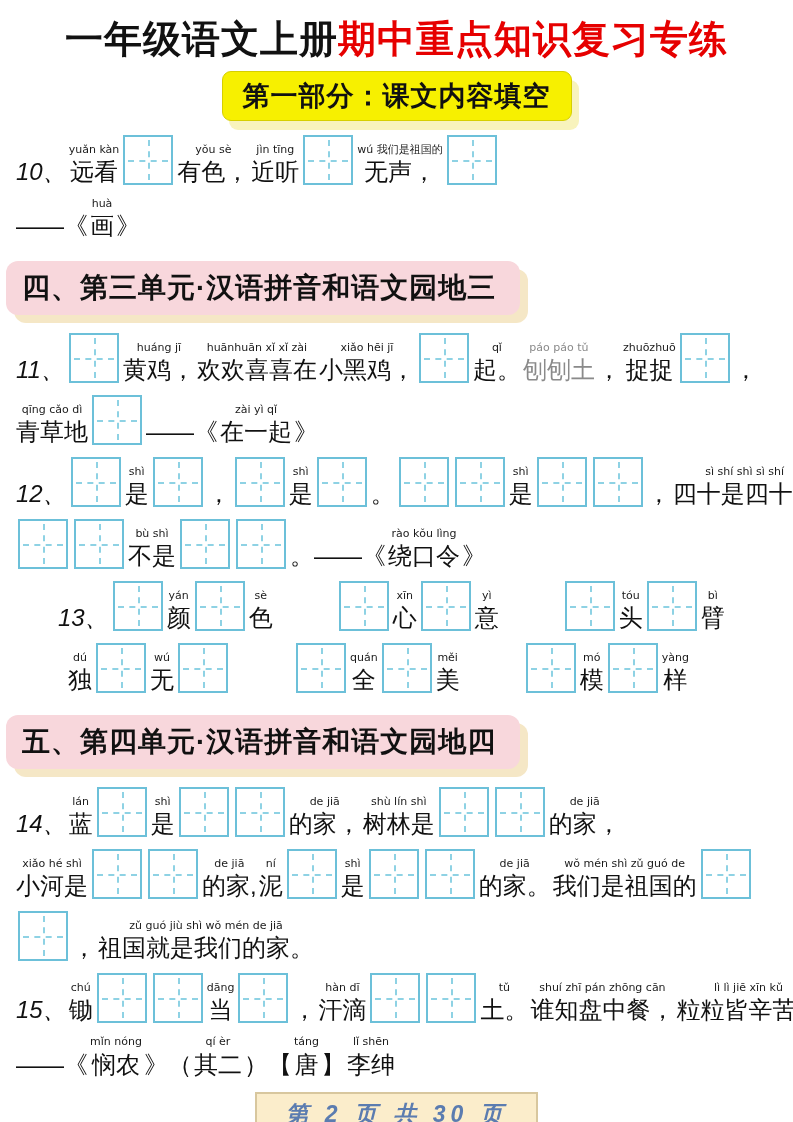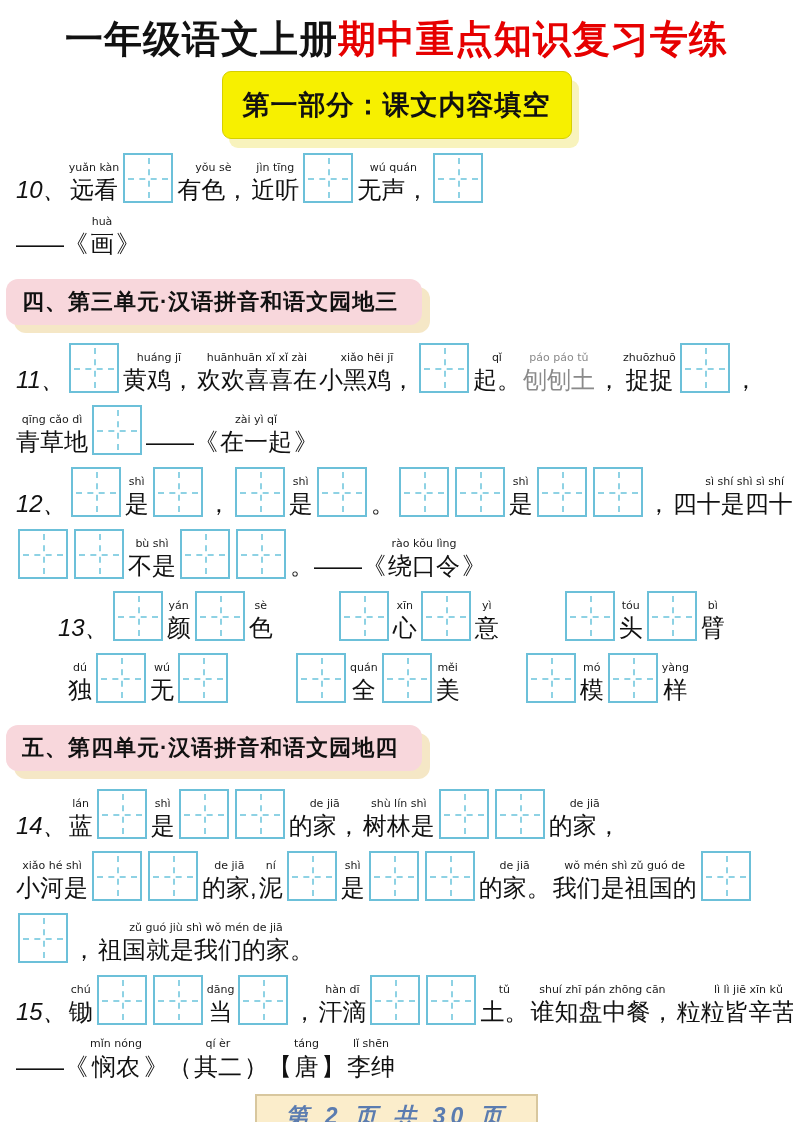--- a/index.html
+++ b/index.html
@@ -12,27 +12,27 @@
   
   .title{
     text-align:center;font-size:38px;font-weight:900;
     margin:14px 0 6px 0;letter-spacing:1px;white-space:nowrap;
   }
   .title .red{color:#e60000;}
   
   .part-banner-wrap{text-align:center;margin:4px 0 14px 0;}
   .part-banner{
     display:inline-block;background:#f7f000;border:1px solid #d6cf00;
-    border-radius:9px;padding:15px 20px;font-size:27px;font-weight:900;
+    border-radius:9px;padding:6px 20px;font-size:27px;font-weight:900;
     box-shadow:7px 9px 0 0 #f8f3bd;letter-spacing:1px;
   }
   
   .section{
     display:inline-block;background:#f8d7dc;border-radius:12px;
-    padding:8px 24px 8px 16px;font-size:22px;font-weight:900;
+    padding:8px 24px 8px 16px;font-size:28px;font-weight:900;
     box-shadow:8px 8px 0 0 #f5e7c6;margin:10px 4px 14px 6px;
     letter-spacing:1px;white-space:nowrap;
   }
   
   .line{
     display:flex;align-items:flex-end;flex-wrap:nowrap;gap:2px;
     margin:4px 0 10px 0;padding-left:16px;white-space:nowrap;
   }
   .seg{display:flex;flex-direction:column;align-items:center;flex:0 0 auto;}
   .py{
@@ -96,21 +96,21 @@
       <span class="seg">
         <span class="py">yǒu sè</span>
         <span class="hz">有色，</span>
       </span>
       <span class="seg">
         <span class="py">jìn tīng</span>
         <span class="hz">近听</span>
       </span>
       <span class="tzg"></span>
       <span class="seg">
-        <span class="py">wú quán</span>
+        <span class="py">wú 我们是祖国的</span>
         <span class="hz">无声，</span>
       </span>
       <span class="tzg"></span>
     </div>
   <div class="line">
       <span class="seg">
         <span class="py">&nbsp;</span>
         <span class="hz">——《</span>
       </span>
       <span class="seg">

